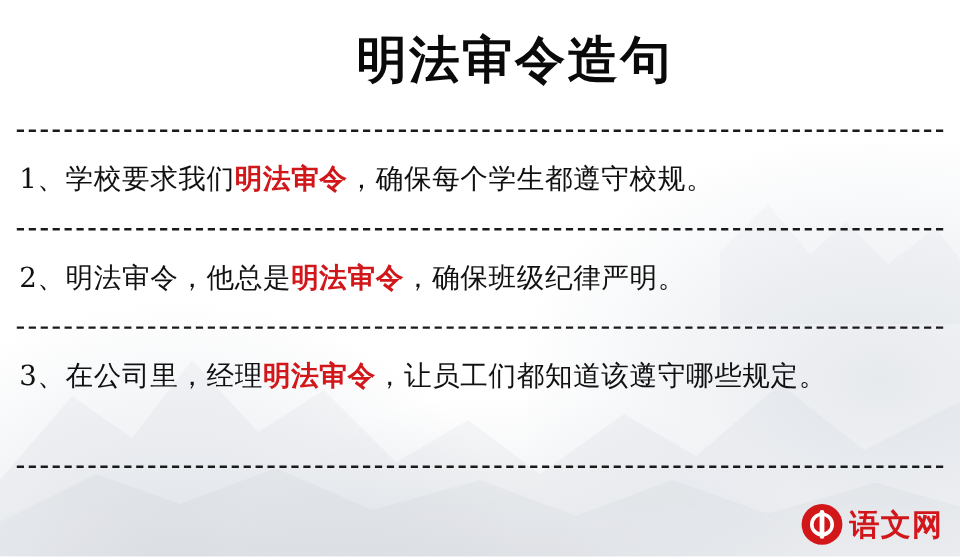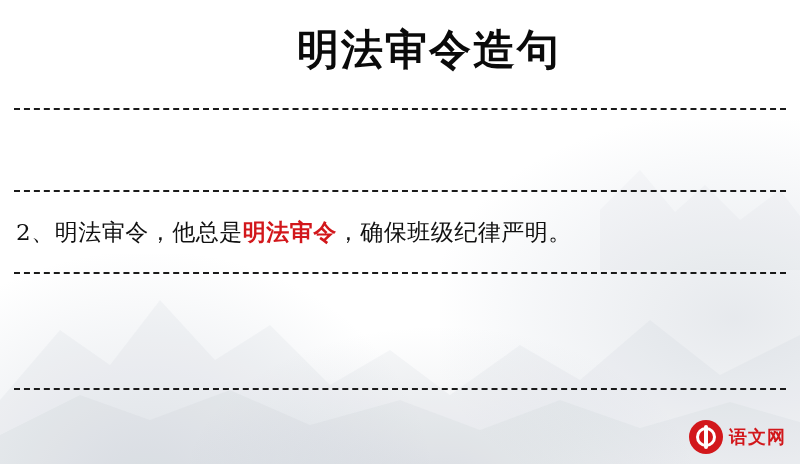--- a/index.html
+++ b/index.html
@@ -135,21 +135,21 @@
     position: absolute;
     left: 15px;
     top: 5px;
     width: 4px;
     height: 24px;
     background: #ffffff;
     border-radius: 2px;
   }
   .logo-text {
     font-family: "DejaVu Serif", "Liberation Serif", serif;
-    font-size: 18px;
+    font-size: 25px;
     font-weight: bold;
     color: #d2171b;
     letter-spacing: 1px;
   }
 </style>
 </head>
 <body>
 
 <div class="page">
 
@@ -164,24 +164,30 @@
     </svg>
   </div>
 
   <div class="title">明法审令造句</div>
 
   <div class="dash" style="top:108px;"></div>
   <div class="dash" style="top:190px;"></div>
   <div class="dash" style="top:272px;"></div>
   <div class="dash" style="top:388px;"></div>
 
+  <div class="sentence" style="top:130px;">
+    <span>1、</span><span>学校要求我们</span><span class="hl">明法审令</span><span>，确保每个学生都遵守校规。</span>
+  </div>
 
   <div class="sentence" style="top:212px;">
     <span>2、</span><span>明法审令，他总是</span><span class="hl">明法审令</span><span>，确保班级纪律严明。</span>
   </div>
 
+  <div class="sentence" style="top:294px;">
+    <span>3、</span><span>在公司里，经理</span><span class="hl">明法审令</span><span>，让员工们都知道该遵守哪些规定。</span>
+  </div>
 
   <div class="logo">
     <div class="logo-mark"></div>
     <div class="logo-text">语文网</div>
   </div>
 
 </div>
 
 </body></html>

